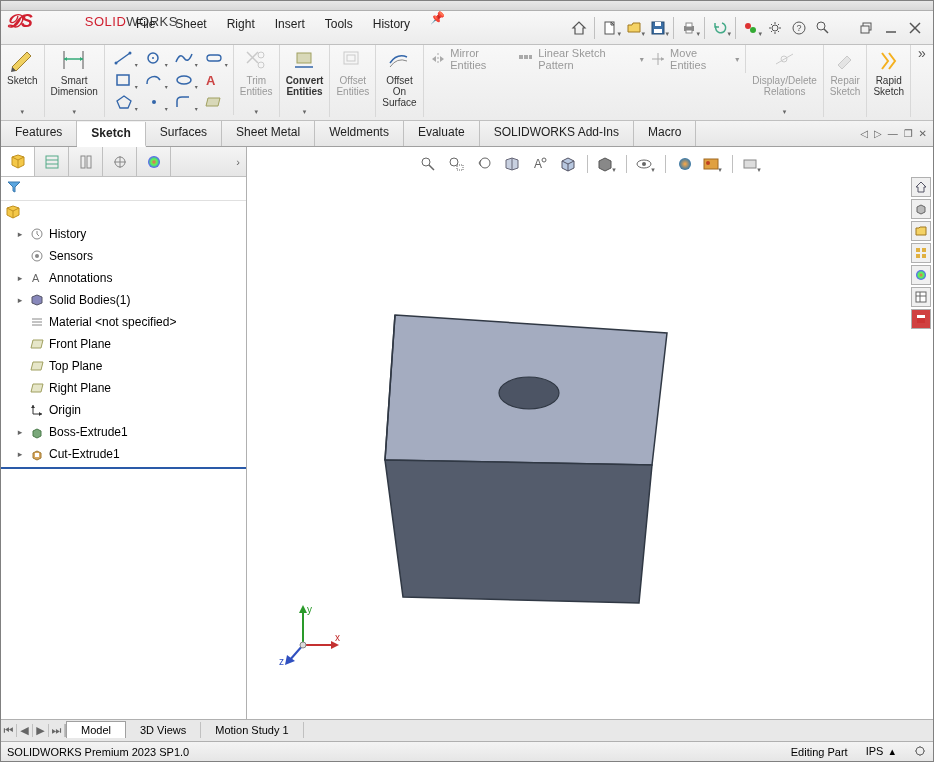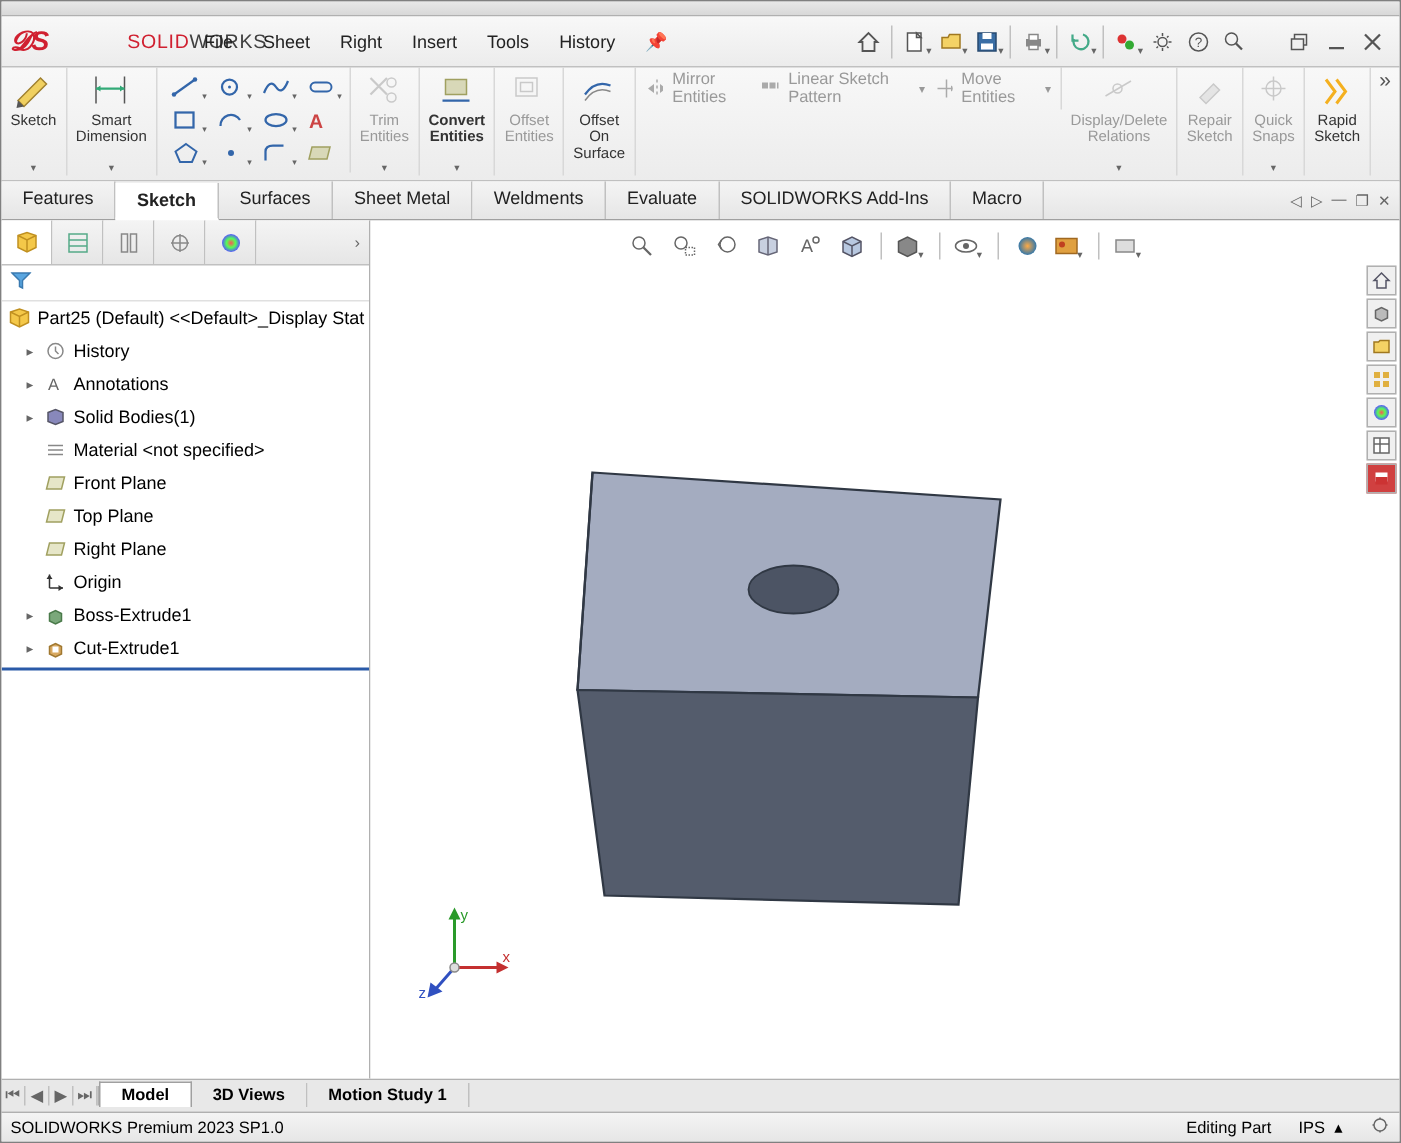--- a/index.html
+++ b/index.html
@@ -2,21 +2,21 @@
 <html><head>
 <meta charset="utf-8">
 <style>
 * { box-sizing: border-box; margin: 0; padding: 0; font-family: "Segoe UI", Arial, sans-serif; }
 body { width: 934px; height: 762px; background: #fff; display: flex; flex-direction: column; border: 1px solid #808080; overflow: hidden; position: relative; }
 
 
 .titlebar { height: 10px; background: linear-gradient(#e8e8e8,#d8d8d8); border-bottom: 1px solid #b0b0b0; }
 
 
-.menubar { height: 34px; background: linear-gradient(#f8f8f8,#ececec); display: flex; align-items: center; border-bottom: 1px solid #c0c0c0; font-size: 12px; position: relative; }
+.menubar { height: 34px; background: linear-gradient(#f8f8f8,#ececec); display: flex; align-items: flex-start; border-bottom: 1px solid #c0c0c0; font-size: 12px; position: relative; }
 .logo { width: 125px; display: flex; align-items: center; gap: 4px; padding-left: 6px; }
 .logo-icon { color: #d02030; font-size: 18px; font-weight: bold; font-style: italic; }
 .logo-text { font-size: 13px; letter-spacing: 0.5px; }
 .logo-text .b1 { font-weight: normal; color: #d02030; margin-left: 48px; }
 .logo-text .b2 { color: #404040; font-weight: 500; }
 .menubar .item { padding: 6px 10px; cursor: default; color: #222; }
 .pin-icon { margin-left: 10px; color: #666; }
 .quickbar { position: absolute; right: 0; top: 0; height: 34px; display: flex; align-items: center; padding-right: 6px; gap: 0; }
 .quickbar .qb { width: 24px; height: 24px; display: flex; align-items: center; justify-content: center; cursor: default; position: relative; }
 .qb .dd { position: absolute; right: 1px; bottom: 2px; font-size: 7px; color: #666; }
@@ -70,21 +70,21 @@
 .triad{ position:absolute; bottom:48px; left:28px;}
 
 
 .taskpane{ position:absolute; right:0; top:0; width:22px; display:flex; flex-direction:column; gap:2px; padding-top:30px;}
 .taskpane .tp{ width:20px; height:20px; border:1px solid #b0b0b0; background:#f0f0f0; display:flex; align-items:center; justify-content:center; cursor:default;}
 
 
 .bottom-tabs{ height:22px; border-top:1px solid #b0b0b0; background:#e8e8e8; display:flex; align-items:center; font-size:11px;}
 .bottom-tabs .nav{ display:flex; border-right:1px solid #b0b0b0;}
 .bottom-tabs .nav span{ width:16px; text-align:center; color:#666; border-right:1px solid #c0c0c0; cursor:default;}
-.bottom-tabs .btab{ padding:2px 14px; background:#fff; border:1px solid #a0a0a0; border-bottom:none; margin-top:-2px; cursor:default;font-weight:bold;}
+.bottom-tabs .btab{ padding:2px 14px; background:#fff; border:1px solid #a0a0a0; border-bottom:none; margin-top:-2px; cursor:default;}
 .bottom-tabs .btab.inactive{ background:#e8e8e8; border:none; border-right:1px solid #c0c0c0;text-align:center;}
 
 
 .statusbar{ height:20px; border-top:1px solid #b0b0b0; background:linear-gradient(#f4f4f4,#e6e6e6); display:flex; align-items:center; font-size:11px; padding:0 6px; justify-content:space-between;}
 .statusbar .left{}
 .statusbar .right{ display:flex; gap:18px; align-items:center;}
 
 </style>
 </head>
 <body>
@@ -376,32 +376,20 @@
     <div class="dd2">▾</div>
   </div>
   <div class="cmd-group disabled">
     <div class="ic">
         <svg width="24" height="22" style="opacity:0.4">
           <path d="M5 16 L14 7 L18 11 L9 20 Z" fill="#ccc" stroke="#888"></path>
         </svg>
       </div>
     <div class="lbl" style="white-space:pre">Repair
 Sketch</div>
-  </div>
-  <div class="cmd-group disabled">
-    <div class="ic">
-        <svg width="24" height="22" style="opacity:0.4">
-          <circle cx="12" cy="10" r="5" fill="none" stroke="#888"></circle>
-          <line x1="12" y1="2" x2="12" y2="18" stroke="#888"></line>
-          <line x1="4" y1="10" x2="20" y2="10" stroke="#888"></line>
-        </svg>
-      </div>
-    <div class="lbl" style="white-space:pre">Quick
-Snaps</div>
-    <div class="dd2">▾</div>
   </div>
   <div class="cmd-group">
     <div class="ic">
         <svg width="24" height="22">
           <path d="M5 4 L11 12 L5 20" stroke="#f4b020" stroke-width="2" fill="none"></path>
           <path d="M12 4 L18 12 L12 20" stroke="#f4b020" stroke-width="2" fill="none"></path>
         </svg>
       </div>
     <div class="lbl" style="white-space:pre">Rapid
 Sketch</div>
@@ -478,32 +466,41 @@
         </svg>
     </div>
     <div class="tree">
       <div class="tree-row">
         <span class="tree-icon">
             <svg width="16" height="16">
               <path d="M2 4 L8 2 L14 4 L14 11 L8 14 L2 11 Z" fill="#f4c849" stroke="#c09020"></path>
               <path d="M2 4 L8 7 L14 4 M8 7 L8 14" stroke="#c09020" fill="none"></path>
             </svg>
           </span>
-        <span>Part25 (Default) &lt;&lt;Default&gt;_Display Stat</span>
       </div>
       <div class="indent1">
         <div class="tree-row">
             <span class="expander">▸</span>
             <span class="tree-icon">
               <svg width="14" height="14">
                 <circle cx="7" cy="7" r="5" fill="none" stroke="#888"></circle>
                 <path d="M7 4 L7 7 L9 9" stroke="#888" fill="none"></path>
               </svg>
             </span>
             <span>History</span>
+          </div>
+        <div class="tree-row">
+            <span class="expander"></span>
+            <span class="tree-icon">
+              <svg width="14" height="14">
+                <circle cx="7" cy="7" r="5" fill="none" stroke="#888"></circle>
+                <circle cx="7" cy="7" r="2" fill="#888"></circle>
+              </svg>
+            </span>
+            <span>Sensors</span>
           </div>
         <div class="tree-row">
             <span class="expander">▸</span>
             <span class="tree-icon">
               <svg width="14" height="14">
                 <text x="2" y="11" font-size="11" fill="#666" font-family="serif">A</text>
               </svg>
             </span>
             <span>Annotations</span>
           </div>

